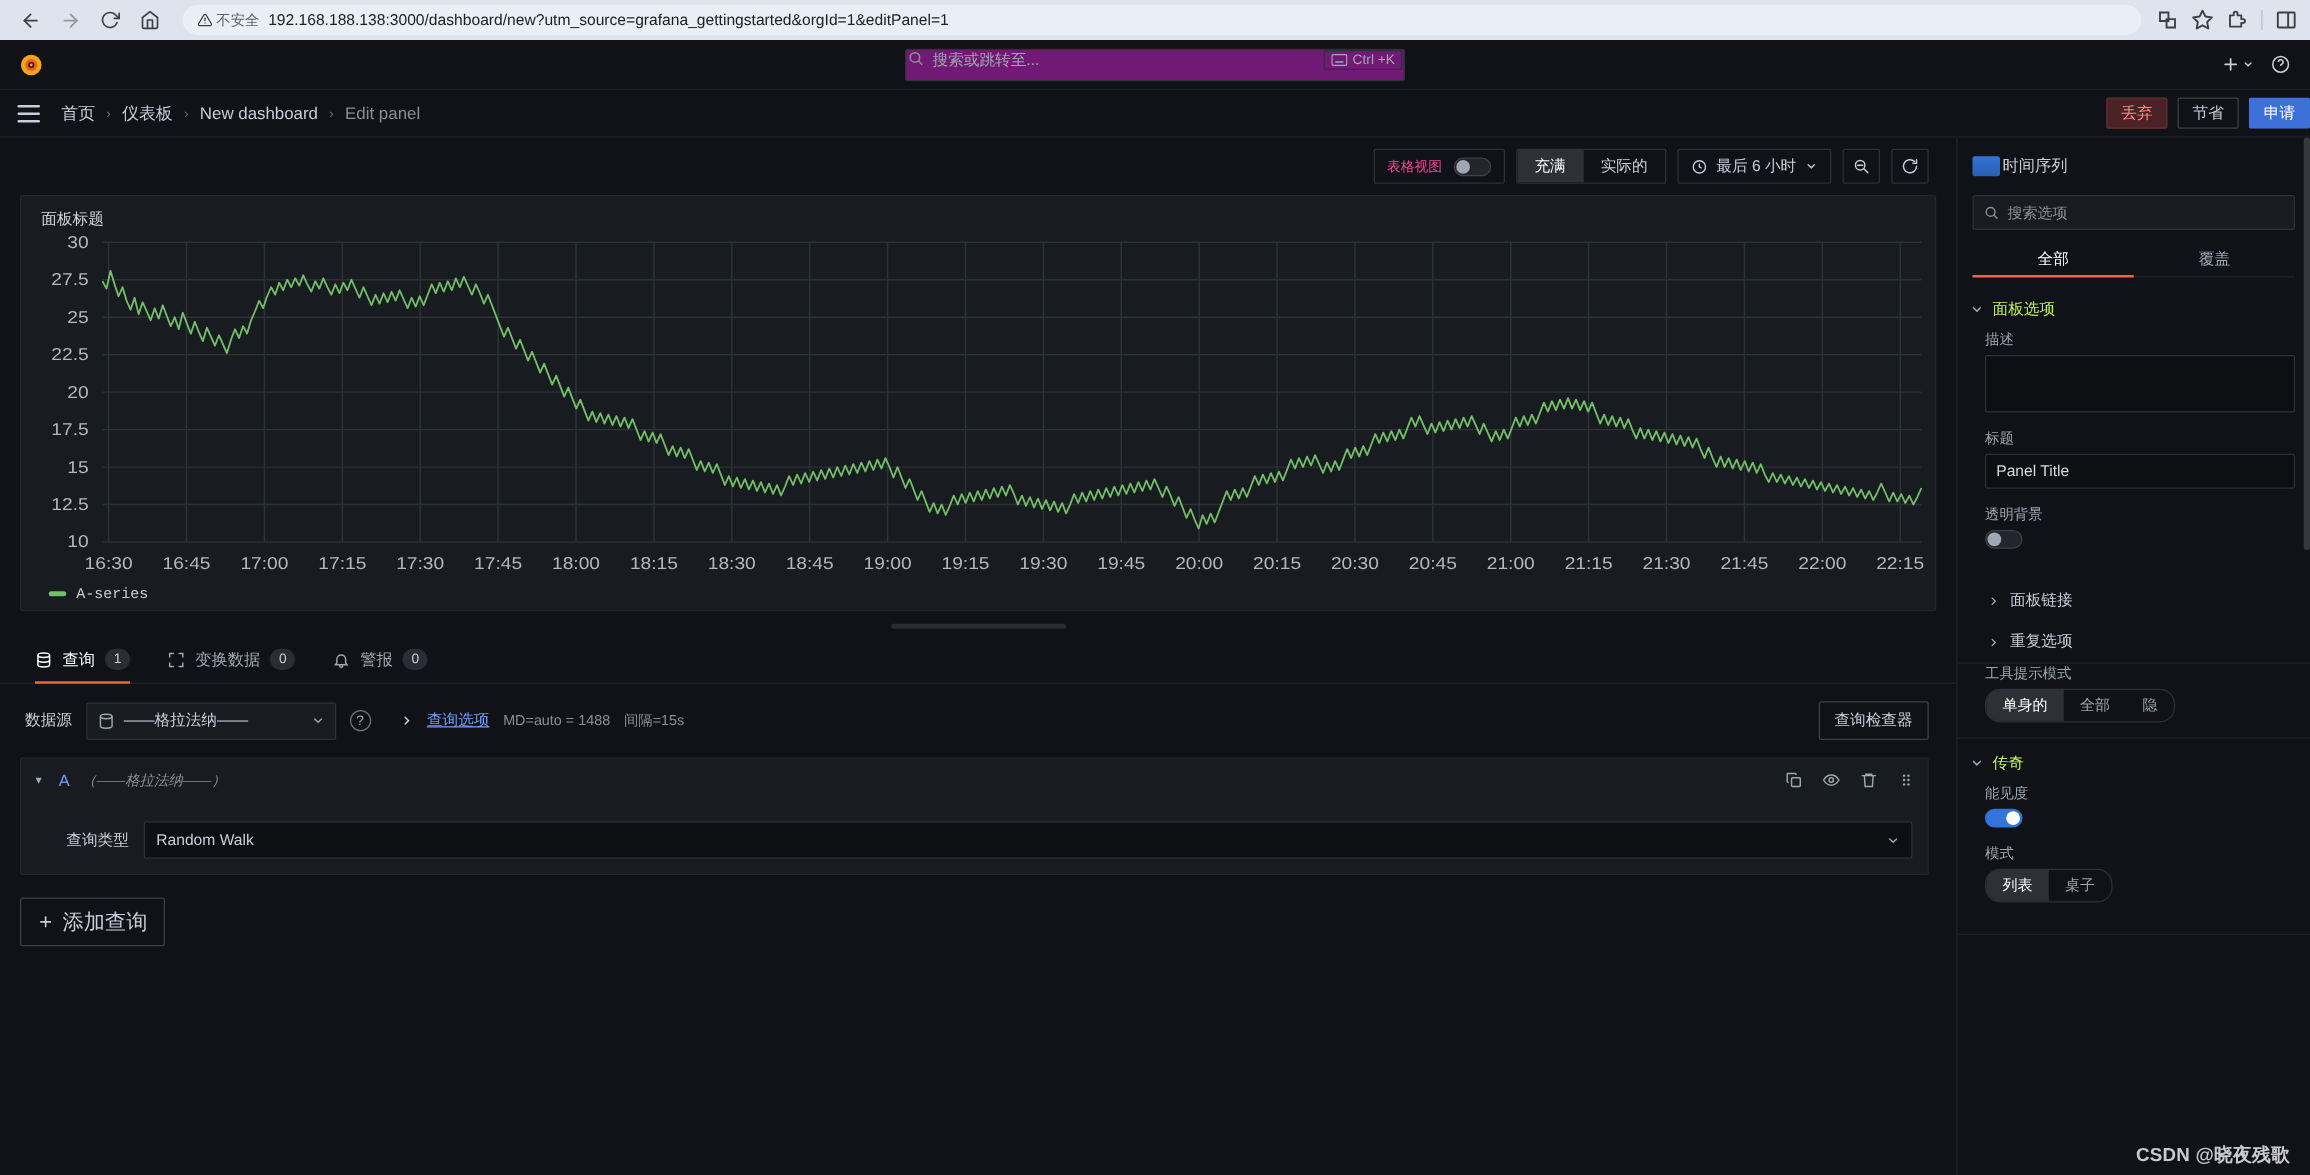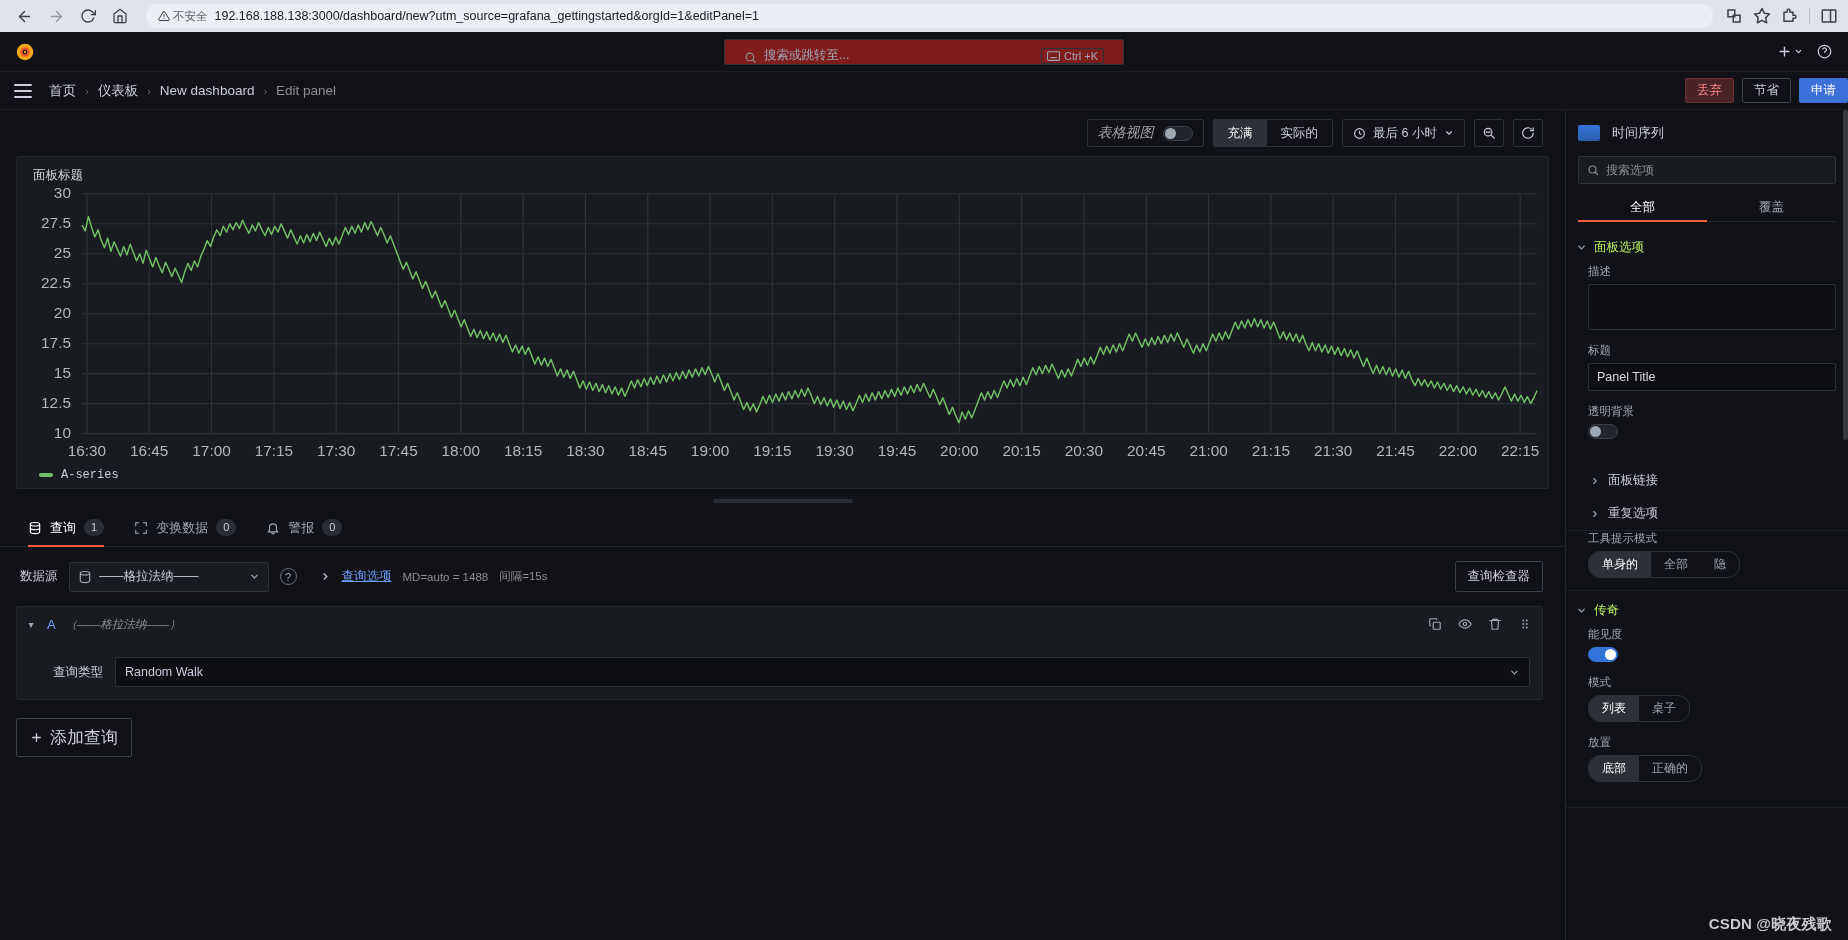--- a/index.html
+++ b/index.html
@@ -41,22 +41,22 @@
 
   
   .g-topnav {
     height: 40px; background: #111217; display: flex; align-items: center;
     position: relative; border-bottom: 1px solid #1f2027;
   }
   .g-logo { margin-left: 14px; width: 22px; height: 22px; flex: none; }
   .searchwrap {
     position: absolute; left: 50%; transform: translateX(-50%);
     width: 400px; height: 26px;
-    background: #7f1d1d; border: 1px solid #2c3235; border-radius: 2px;
-    display: flex; align-items: flex-end; padding: 0 19px; gap: 7px;
+    background: #701a75; border: 1px solid #2c3235; border-radius: 2px;
+    display: flex; align-items: flex-start; padding: 0 1px; gap: 7px;
   }
   .searchwrap .sicon { color: #8e8e8e; width: 13px; height: 13px; flex: none; }
   .searchwrap .sph { font-size: 12.5px; color: #9fa7b3; flex: 1; }
   .kbd-badge {
     display: flex; align-items: center; gap: 4px;
     font-size: 11px; color: #9fa7b3;
     border: 1px solid #2c3235; border-radius: 2px; padding: 1px 5px;
   }
   .topnav-right {
     margin-left: auto; display: flex; align-items: center; gap: 14px;
@@ -100,21 +100,21 @@
   .panel-toolbar {
     height: 46px; display: flex; align-items: center; justify-content: flex-end;
     gap: 9px; padding: 0 22px 0 16px;
   }
   .seg-box {
     display: flex; align-items: center; border: 1px solid #2c3235;
     border-radius: 2px; height: 28px; overflow: hidden;
   }
   .tblview {
     display: flex; align-items: center; gap: 9px; padding: 0 10px;
-    font-size: 14px; color: #a3a3a3; height: 100%; font-style: italic;
+    font-size: 11px; color: #ec4899; height: 100%;
   }
   .switch {
     width: 30px; height: 15px; border-radius: 8px; background: #22252b;
     border: 1px solid #3d4147; position: relative; flex: none;
   }
   .switch::after {
     content: ""; position: absolute; top: 1px; left: 1px;
     width: 11px; height: 11px; border-radius: 50%; background: #9fa7b3;
   }
   .seg-item {
@@ -240,21 +240,21 @@
     border: 1px solid #3d4147; border-radius: 2px; padding: 7px 13px;
     font-size: 17px; color: #ccccdc; width: max-content;
   }
 
   
   .opt-pane {
     width: 283px; flex: none; background: #111217;
     border-left: 1px solid #23262b; display: flex; flex-direction: column;
   }
   .viz-head {
-    height: 46px; display: flex; align-items: center; gap: 12px;
+    height: 46px; display: flex; align-items: center; gap: 2px;
     padding: 0 12px; font-size: 13px; color: #ccccdc;
   }
   .viz-sw {
     width: 22px; height: 16px; border-radius: 2px; flex: none;
     background: linear-gradient(#3274d9,#2a5fae); position: relative;
   }
   .opt-search {
     margin: 0 12px 10px 12px; height: 28px; background: #181b1f;
     border: 1px solid #2c3235; border-radius: 2px;
     display: flex; align-items: center; gap: 7px; padding: 0 8px;
@@ -759,27 +759,20 @@
             <div class="fld-label">能见度</div>
             <div class="sw-on"></div>
           </div>
           <div class="fld-block">
             <div class="fld-label">模式</div>
             <div class="radio-group">
               <div class="radio-item active">列表</div>
               <div class="radio-item">桌子</div>
             </div>
           </div>
-          <div class="fld-block">
-            <div class="fld-label">放置</div>
-            <div class="radio-group">
-              <div class="radio-item active">底部</div>
-              <div class="radio-item">正确的</div>
-            </div>
-          </div>
         </div>
       </div>
     </div>
     <div class="scroll-rail"></div>
   </div>
 </div>
 
 <div class="watermark">CSDN @晓夜残歌</div>
 
 </body></html>

